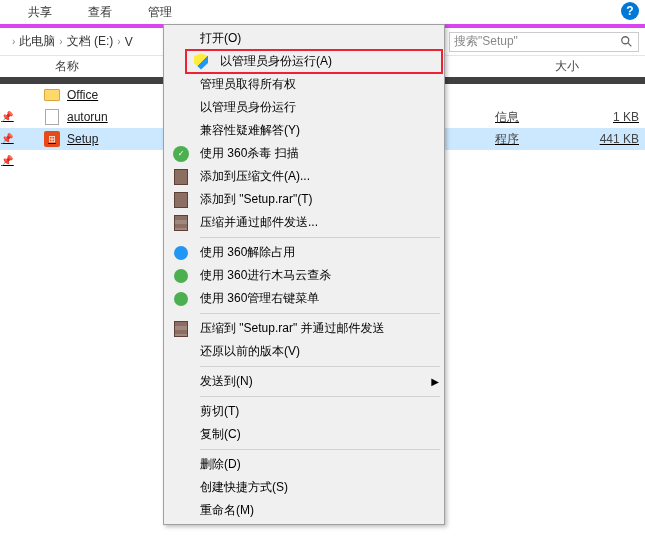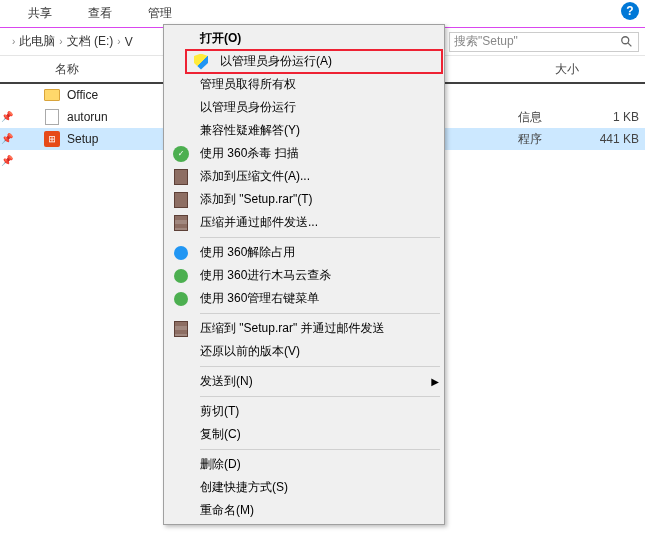--- a/index.html
+++ b/index.html
@@ -1,43 +1,43 @@
 <!DOCTYPE html>
 <html><head>
 <meta charset="utf-8">
 <style>
 * { margin: 0; padding: 0; box-sizing: border-box; font-family: "Microsoft YaHei", "Segoe UI", sans-serif; font-size: 12px; }
 body { background: #fff; width: 645px; height: 538px; overflow: hidden; position: relative; }
 
 
-.tabbar { height: 28px; display: flex; align-items: center; padding-left: 10px; border-bottom: 1px solid #d946ef; position: relative; }
+.tabbar { height: 28px; display: flex; align-items: center; padding-left: 10px; border-bottom: 4px solid #d946ef; position: relative; }
 .tab { padding: 4px 18px; color: #333; cursor: default; }
 .help-icon { position: absolute; right: 6px; top: 2px; width: 18px; height: 18px; border-radius: 50%; background: #0078d7; color: #fff; display: flex; align-items: center; justify-content: center; font-size: 12px; font-weight: bold; }
 
 
 .navrow { height: 28px; display: flex; align-items: center; border-bottom: 1px solid #e5e5e5; }
 .bc { display: flex; align-items: center; color: #333; padding-left: 8px; flex: 1; }
 .bc-sep { color: #888; padding: 0 4px; font-size: 10px; }
 .search { width: 190px; height: 20px; border: 1px solid #ccc; margin-right: 6px; display: flex; align-items: center; padding: 0 4px; color: #888; position: relative; }
 .search .mag { position: absolute; right: 4px; top: 2px; }
 
 
-.cols { height: 28px; display: flex; align-items: center; color: #444; border-bottom: 2px solid #404040; }
+.cols { height: 28px; display: flex; align-items: center; color: #444; border-bottom: 7px solid #404040; }
 .col-left { width: 15px; }
 .col-name { flex: 1; padding-left: 40px; }
 .col-size { width: 90px; padding-right: 20px; }
 
 
-.filelist { position: relative; }
+.filelist { position: relative; text-decoration: underline; }
 .row { height: 22px; display: flex; align-items: center; }
 .row.selected { background: #cce8ff; }
 .pin { width: 15px; text-align: center; color: #888; font-size: 10px; line-height: 22px; }
 .ficon { width: 18px; margin-left: 28px; margin-right: 6px; display: inline-flex; align-items: center; justify-content: center; }
 .fname { flex: 1; color: #222; }
-.ftype { width: 70px; color: #444; text-align: center; }
+.ftype { width: 70px; color: #444; }
 .fsize { width: 80px; text-align: right; padding-right: 6px; color: #444; }
 
 
 .ctx { position: absolute; left: 163px; top: 24px; width: 282px; background: #f0f0f0; border: 1px solid #a0a0a0; box-shadow: 2px 2px 4px rgba(0,0,0,0.25); padding: 2px; z-index: 10; }
 .mrow { height: 23px; display: flex; align-items: center; padding-left: 4px; position: relative; }
 .mrow.highlight { outline: 2px solid #e23; outline-offset: -1px; margin-left: 20px; }
 .micon { width: 22px; height: 18px; display: inline-flex; align-items: center; justify-content: center; margin-right: 8px; }
 .mlabel { flex: 1; color: #000; }
 .marrow { width: 14px; color: #000; font-size: 10px; text-align: center; }
 .sep { height: 1px; background: #d0d0d0; margin: 3px 2px 3px 34px; }
@@ -119,21 +119,21 @@
     <span class="fsize">441 KB</span>
   </div>
   <div class="row">
     <div class="pin">📌</div>
   </div>
 </div>
 
 <div class="ctx">
   <div class="mrow">
     <span class="micon"></span>
-    <span class="mlabel" style="font-weight:bold">打开(O)</span>
+    <span class="mlabel" style="font-weight:normal">打开(O)</span>
   </div>
   <div class="mrow highlight">
     <span class="micon">
         <span class="ic-shield"></span>
       </span>
     <span class="mlabel">以管理员身份运行(A)</span>
   </div>
   <div class="mrow">
     <span class="micon"></span>
       <span class="mlabel">管理员取得所有权</span>

